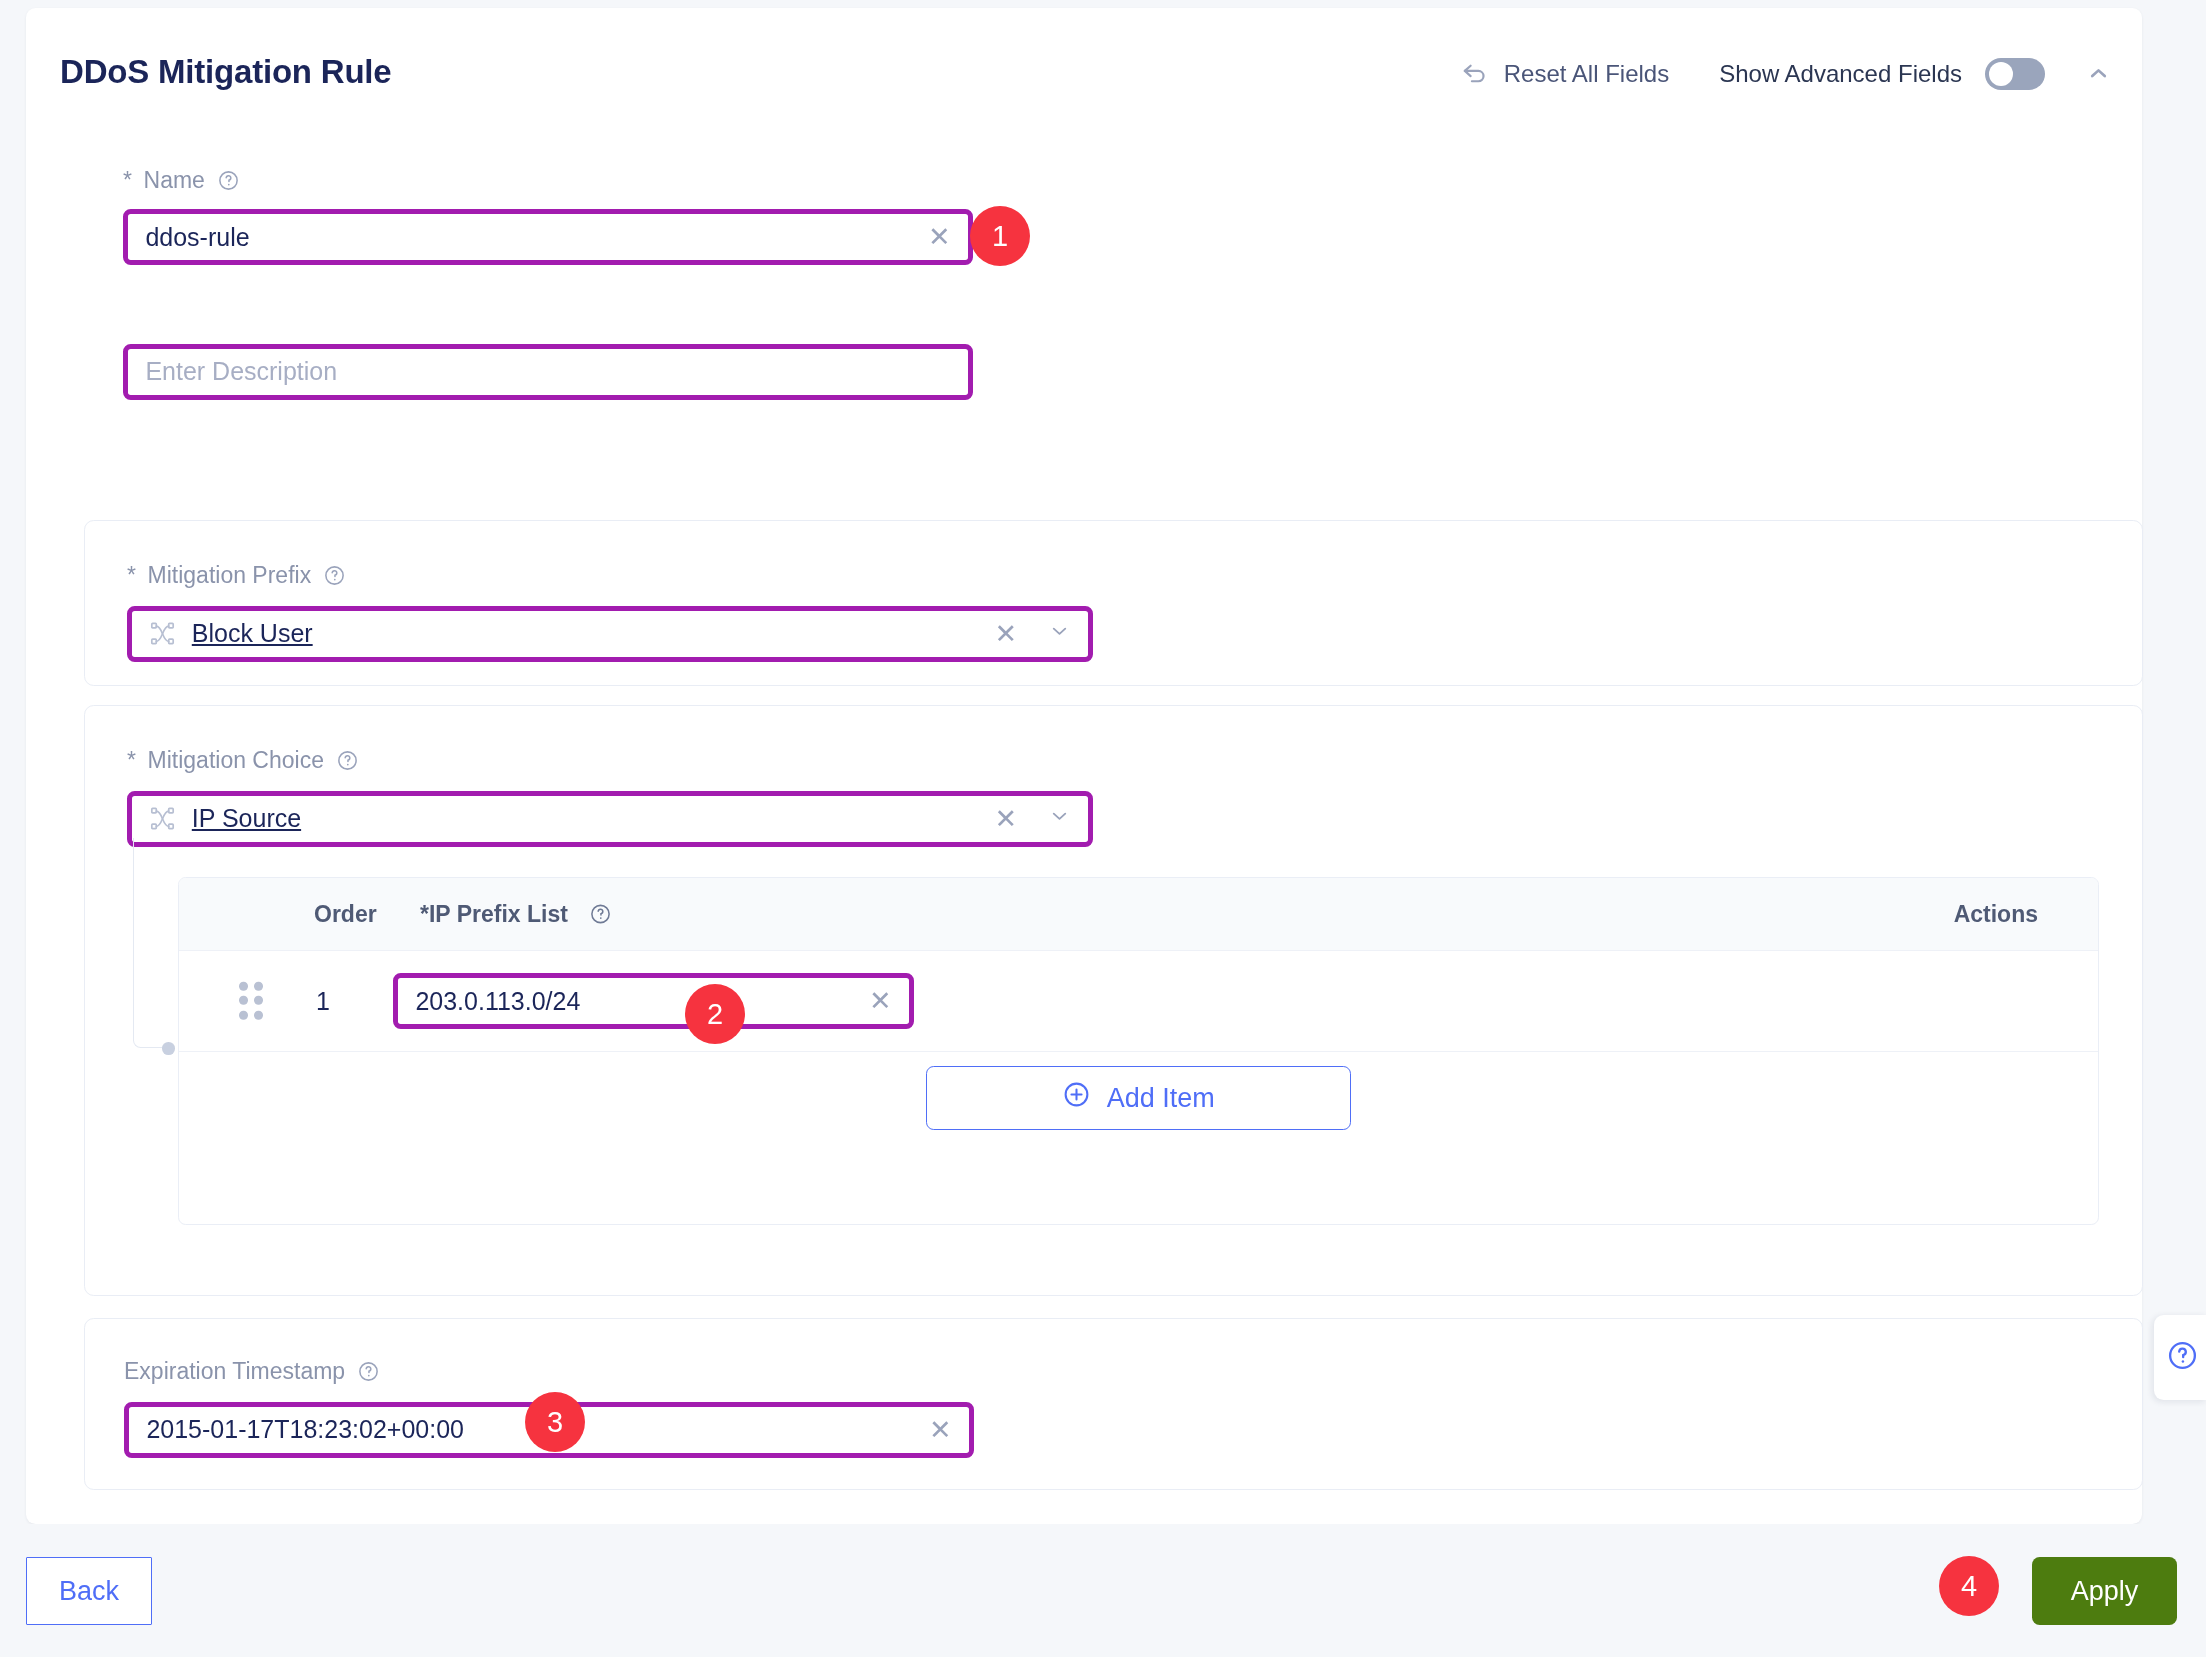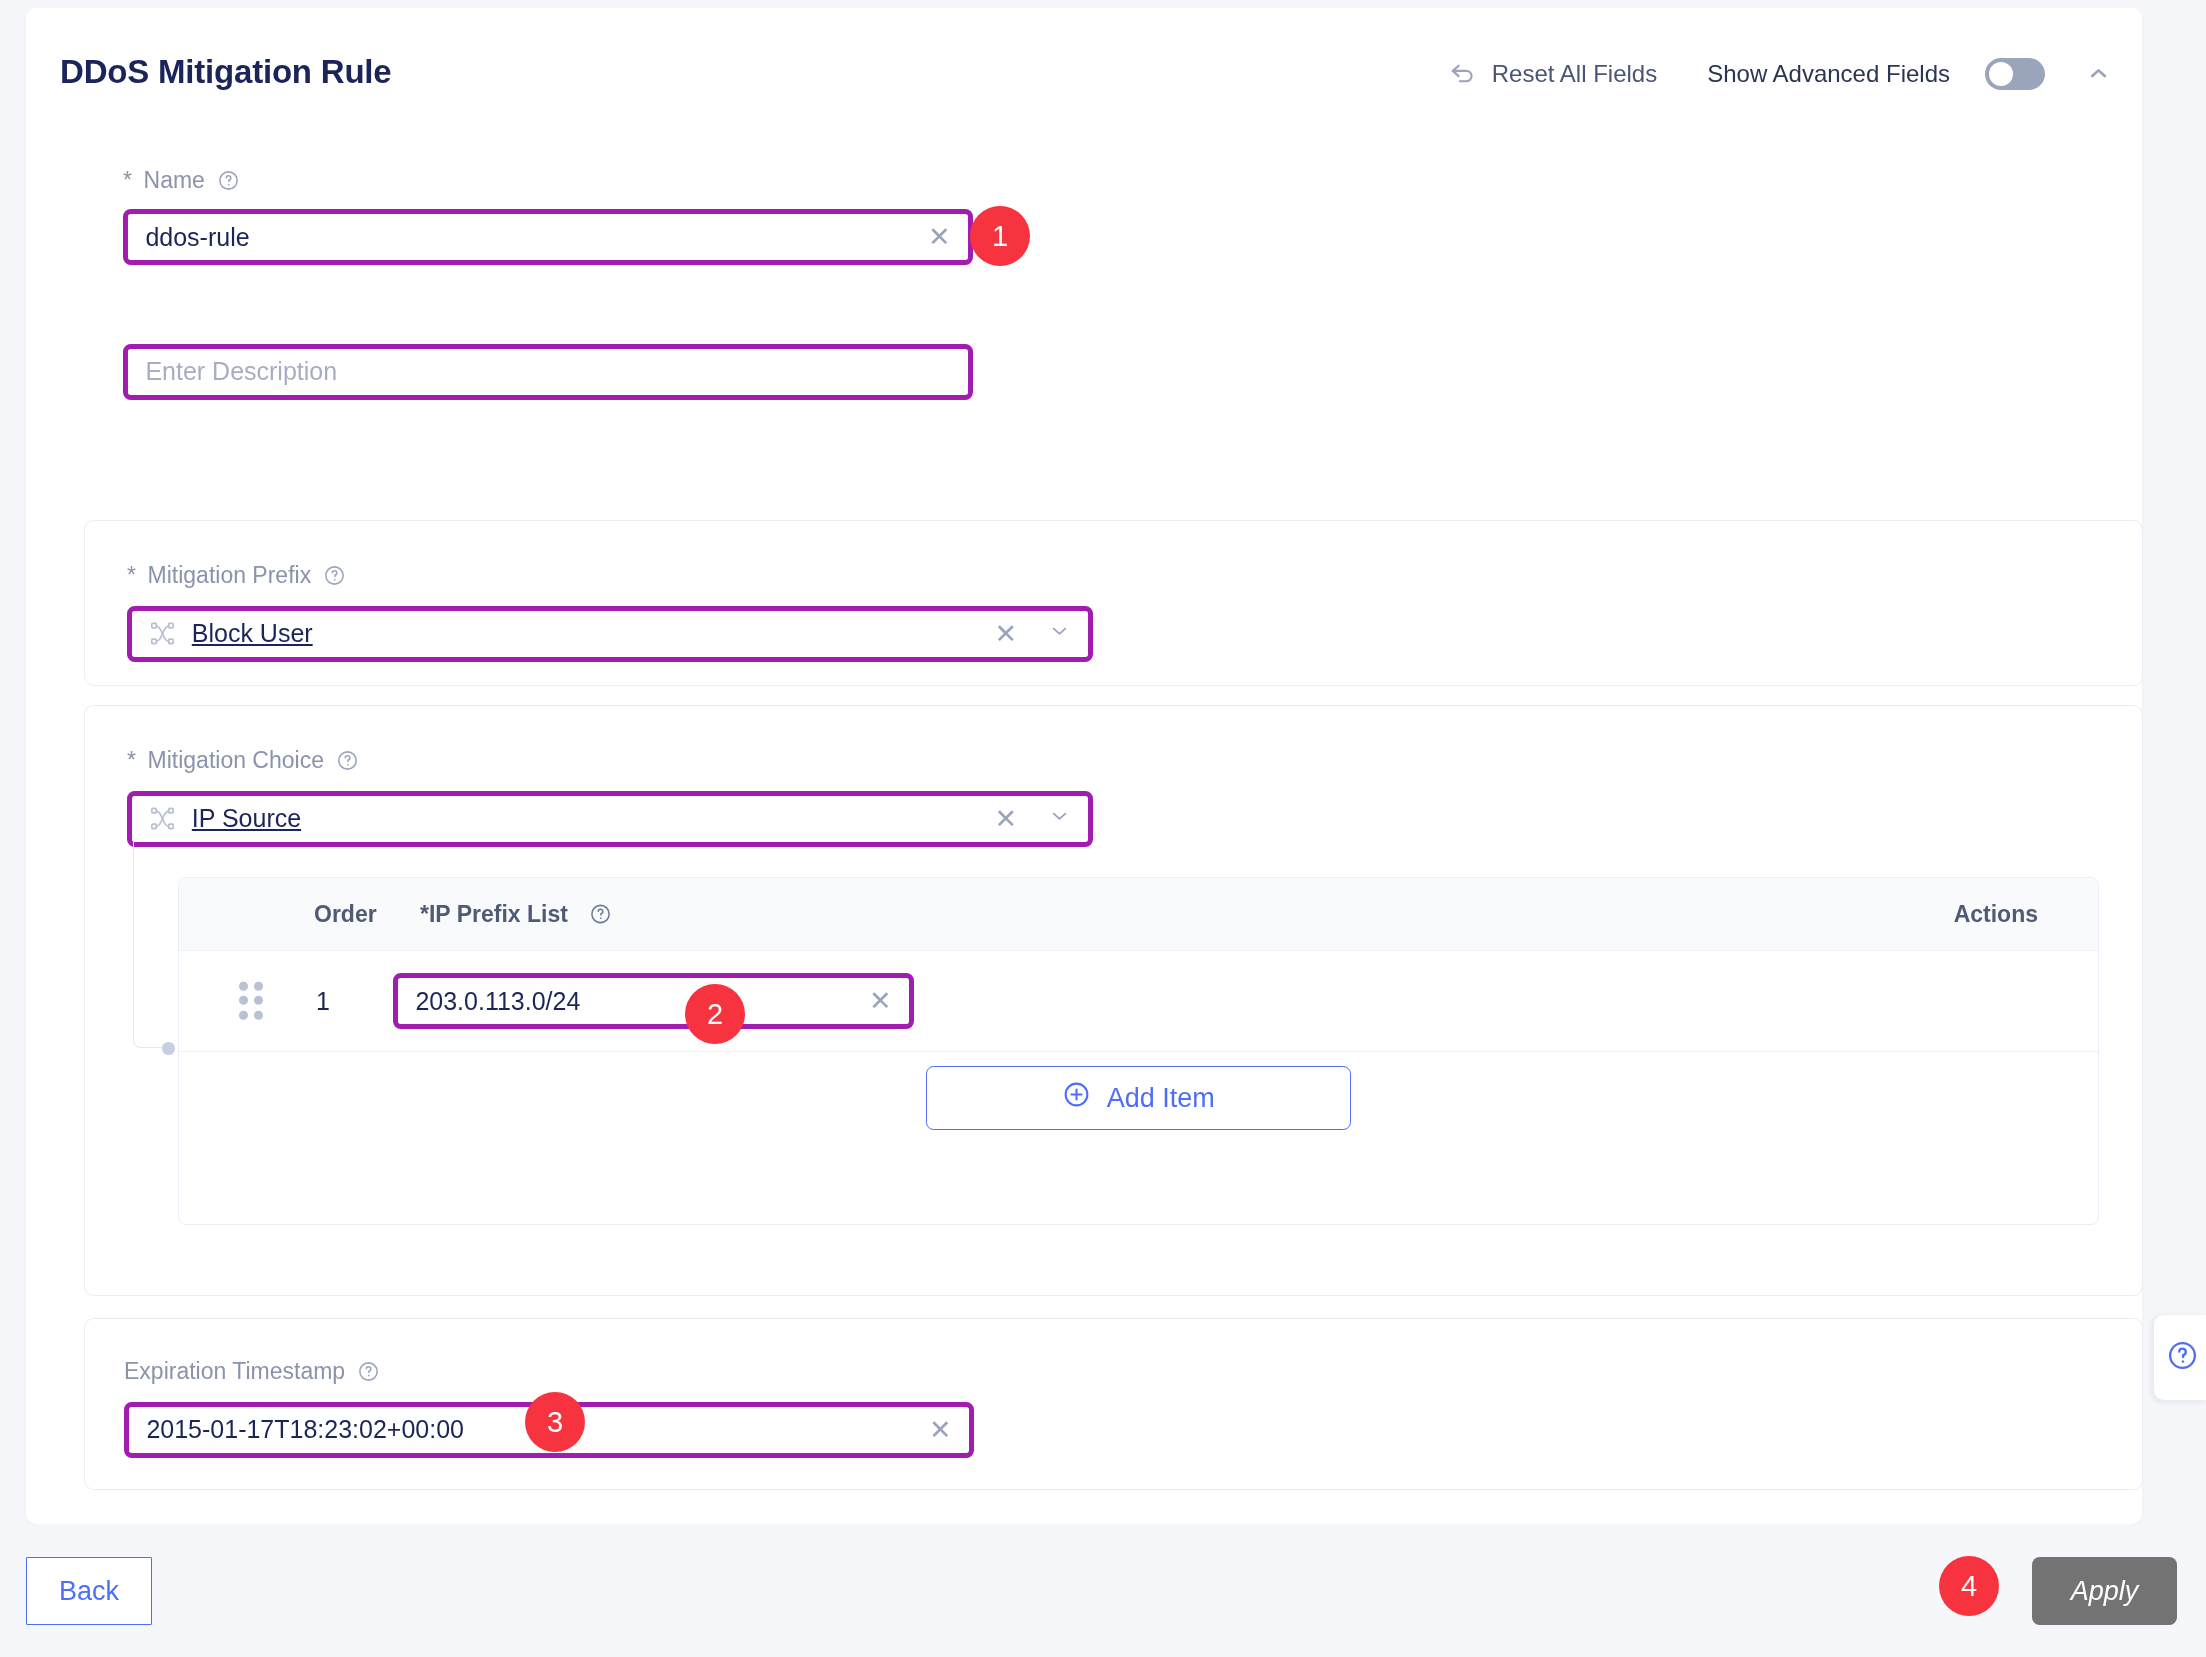--- a/index.html
+++ b/index.html
@@ -60,21 +60,21 @@
     gap: 13.5px;
     color: #4a5578;
     font-size: 24px;
     cursor: pointer;
     margin-right: 50px;
   }
   .reset-icon { display:block; width: 31px; height: 31px; }
   .adv-label {
     font-size: 24px;
     color: #2b3652;
-    margin-right: 35px;
+    margin-right: 23px;
     white-space: nowrap;
   }
   .toggle {
     width: 60px;
     height: 32px;
     border-radius: 16.4px;
     background: #9aa5bc;
     position: relative;
     cursor: pointer;
   }
@@ -308,27 +308,26 @@
     display:flex; align-items:center; justify-content:center;
     cursor: pointer;
     font-family: "Liberation Sans", sans-serif;
   }
   .apply-btn {
     position:absolute;
     right: 29px; top: 33px;
     width: 145px; height: 68px;
     border: none;
     border-radius: 7.7px;
-    background: #737373;
+    background: #4d7c0f;
     color: #ffffff;
     font-size: 27px;
     display:flex; align-items:center; justify-content:center;
     cursor: pointer;
     font-family: "Liberation Sans", sans-serif;
-    font-style: italic;
   }
 
   
   .badge {
     position: absolute;
     width: 60px; height: 60px;
     border-radius: 50%;
     background: #f6333f;
     color: #fff;
     font-size: 29px;

